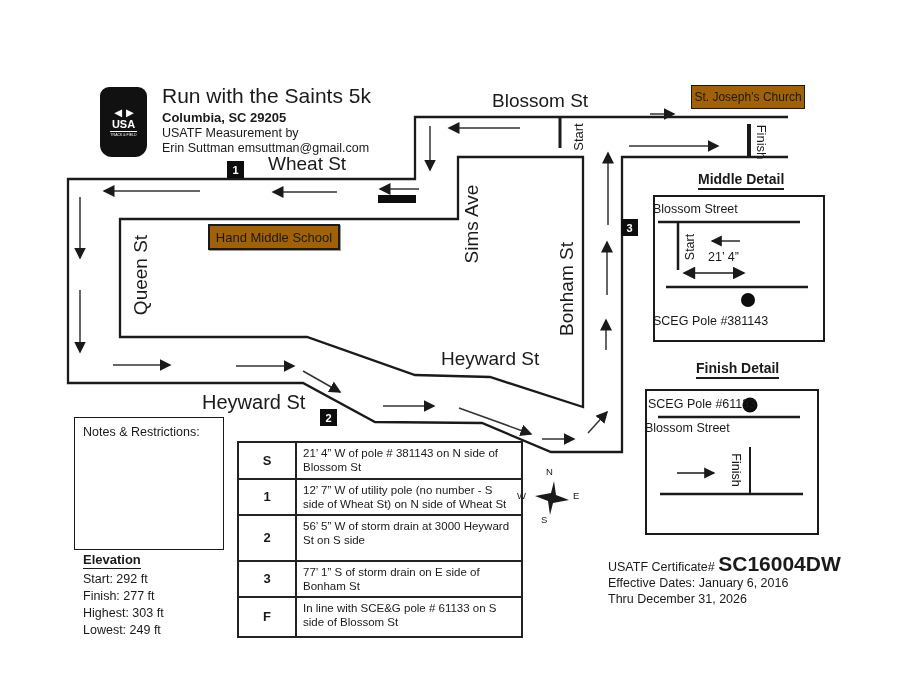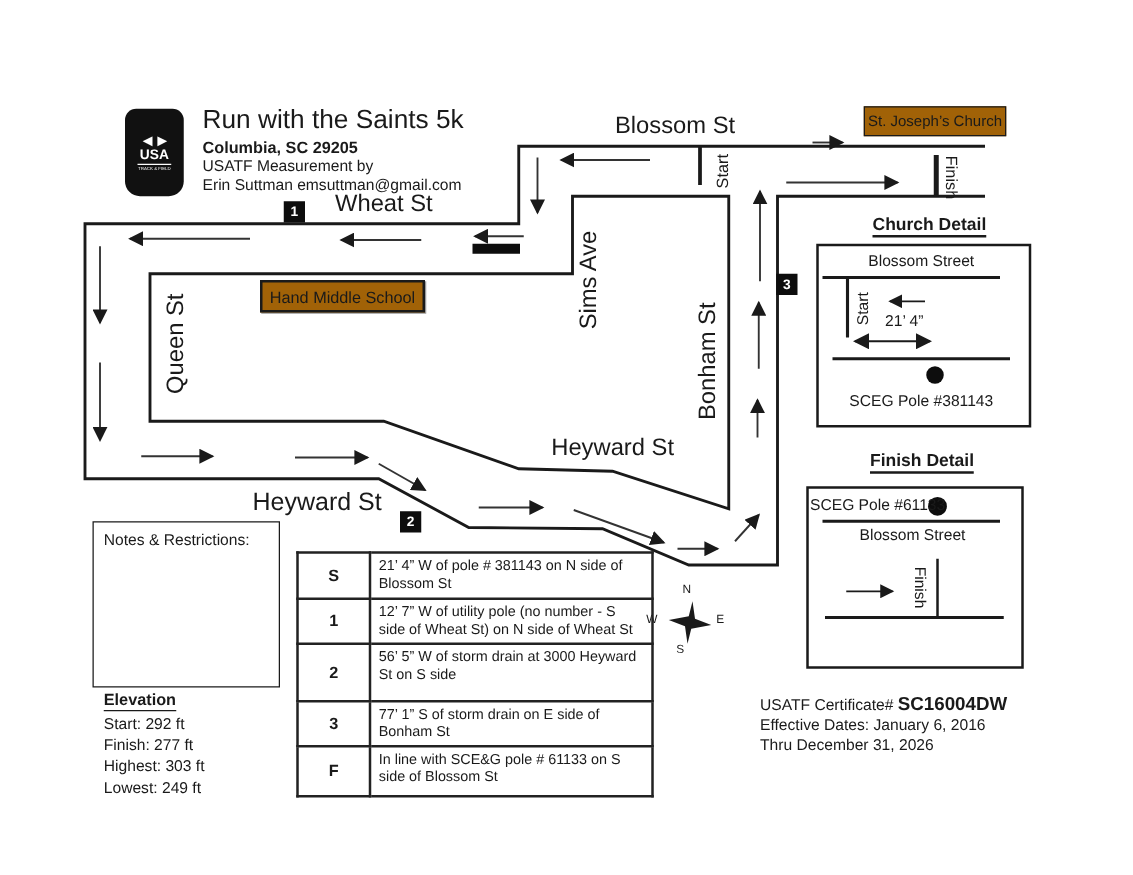--- a/index.html
+++ b/index.html
@@ -51,24 +51,24 @@
   
   .cue{left:237px;top:441px;border-collapse:collapse;}
   .cue td{border:2px solid #222;font-size:11.5px;line-height:14px;padding:3px 6px;vertical-align:top;}
   .cue td.code{width:44px;text-align:center;font-weight:bold;font-size:13px;vertical-align:middle;}
   .cue td.desc{width:212px;}
   
   .dtitle{font-size:14px;font-weight:bold;border-bottom:2px solid #1a1a1a;padding-bottom:1px;}
   .sdbox{left:653px;top:195px;width:168px;height:143px;border:2px solid #1a1a1a;}
   .fdbox{left:645px;top:389px;width:170px;height:142px;border:2px solid #1a1a1a;}
   .d12{font-size:12.5px;}
-  .center-in{text-align:center;}
+  .center-in{}
   
   .cert{left:608px;top:556px;font-size:12.5px;line-height:16px;}
-  .cert .num{font-weight:bold;font-size:15px;}
+  .cert .num{font-weight:bold;font-size:21px;}
   
   .cmp{font-size:9.5px;}
   svg{position:absolute;left:0;top:0;pointer-events:none;}
 </style>
 </head>
 <body>
 
 <svg width="906" height="700" viewBox="0 0 906 700">
   <defs>
     <marker id="ah" markerWidth="9" markerHeight="8" refX="7" refY="4" orient="auto">
@@ -193,21 +193,21 @@
     <td class="code">3</td>
     <td class="desc">77’ 1” S of storm drain on E side of Bonham St</td>
   </tr>
   <tr style="height:40px;">
     <td class="code">F</td>
     <td class="desc">In line with  SCE&amp;G pole # 61133 on S side of Blossom St</td>
   </tr>
 </tbody>
   </table>
 
-<div class="abs dtitle nowrap" style="left:698px;top:171px;">Church Detail</div>
+<div class="abs dtitle nowrap" style="left:698px;top:171px;">Middle Detail</div>
 <div class="abs sdbox"></div>
 <div class="abs d12 center-in" style="left:653px;top:202px;width:168px;">Blossom Street</div>
 <div class="vlabel rotccw" style="left:690px;top:247px;font-size:12.5px;">Start</div>
 <div class="abs d12 nowrap" style="left:708px;top:250px;">21’ 4”</div>
 <div class="abs d12 center-in" style="left:653px;top:314px;width:168px;">SCEG Pole #381143</div>
 
 <div class="abs dtitle nowrap" style="left:696px;top:360px;text-align:center;">Finish Detail</div>
 <div class="abs fdbox"></div>
 <div class="abs d12 nowrap" style="left:648px;top:397px;">SCEG Pole #61133</div>
 <div class="abs d12 center-in" style="left:645px;top:421px;width:170px;">Blossom Street</div>

